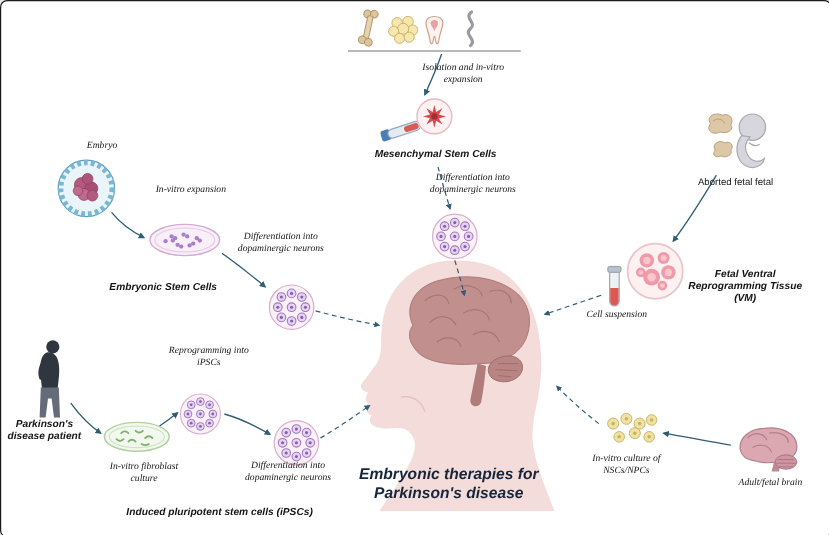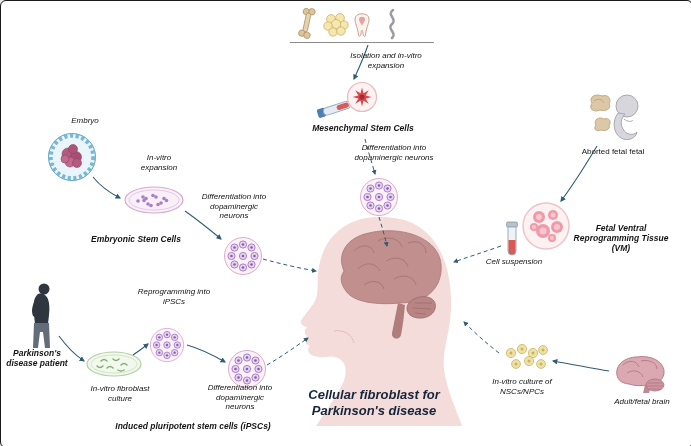--- a/index.html
+++ b/index.html
@@ -2,21 +2,21 @@
 <html><head>
 <meta charset="utf-8">
 <style>
   html,body{margin:0;padding:0;background:#e8e8e8;}
   #canvas{
     position:relative;width:691px;height:446px;background:#ffffff;
     border:1.6px solid #1a1a1a;border-radius:6px;overflow:hidden;
     font-family:"Liberation Sans",sans-serif;margin:0 auto;
   }
   .lbl{position:absolute;text-align:center;color:#141414;z-index:30;}
-  .step{font-style:italic;font-size:8px;line-height:9.5px;}
+  .step{font-style:italic;font-size:8px;line-height:9.5px;font-family:Liberation Serif, serif;}
   .head-lbl{font-style:italic;font-weight:bold;font-size:8.5px;line-height:10px;}
   .plain{font-size:8px;line-height:9.5px;}
   .center-title{font-size:13px;font-weight:bold;font-style:italic;color:#17253b;line-height:16px;z-index:40;}
   svg{display:block;}
   .illus{position:absolute;z-index:10;}
   #arrow-layer{position:absolute;left:0;top:0;z-index:20;pointer-events:none;}
 </style>
 </head>
 <body>
 
@@ -318,27 +318,27 @@
 
   <div class="lbl step" style="left:56px;top:115px;width:56px;">Embryo</div>
   <div class="lbl step" style="left:128px;top:152px;width:60px;">In-vitro expansion</div>
   <div class="lbl head-lbl" style="left:76px;top:233px;width:118px;">Embryonic Stem Cells</div>
   <div class="lbl step" style="left:196px;top:191px;width:74px;">Differentiation into dopaminergic neurons</div>
 
   <div class="lbl head-lbl" style="left:4px;top:347px;width:64px;">Parkinson's disease patient</div>
   <div class="lbl step" style="left:88px;top:383px;width:62px;">In-vitro fibroblast culture</div>
   <div class="lbl step" style="left:136px;top:286px;width:74px;">Reprogramming into iPSCs</div>
   <div class="lbl step" style="left:202px;top:382px;width:74px;">Differentiation into dopaminergic neurons</div>
-  <div class="lbl head-lbl" style="left:102px;top:420px;width:180px;">Induced pluripotent stem cells (iPSCs)</div>
+  <div class="lbl head-lbl" style="left:92px;top:420px;width:180px;">Induced pluripotent stem cells (iPSCs)</div>
 
   <div class="lbl plain" style="left:570px;top:146px;width:84px;">Aborted fetal fetal</div>
   <div class="lbl head-lbl" style="left:568px;top:222px;width:104px;">Fetal Ventral Reprogramming Tissue (VM)</div>
   <div class="lbl step" style="left:476px;top:256px;width:74px;">Cell suspension</div>
 
   <div class="lbl step" style="left:484px;top:376px;width:74px;">In-vitro culture of NSCs/NPCs</div>
   <div class="lbl step" style="left:600px;top:396px;width:82px;">Adult/fetal brain</div>
 
   <div class="lbl center-title" style="left:292px;top:386px;width:162px;">
-    <span style="display:block;">Cellular fibroblast for</span>
+    <span style="display:block;">Embryonic therapies for</span>
     <span style="display:block;">Parkinson's disease</span>
   </div>
 
 </div>
 
 </body></html>

